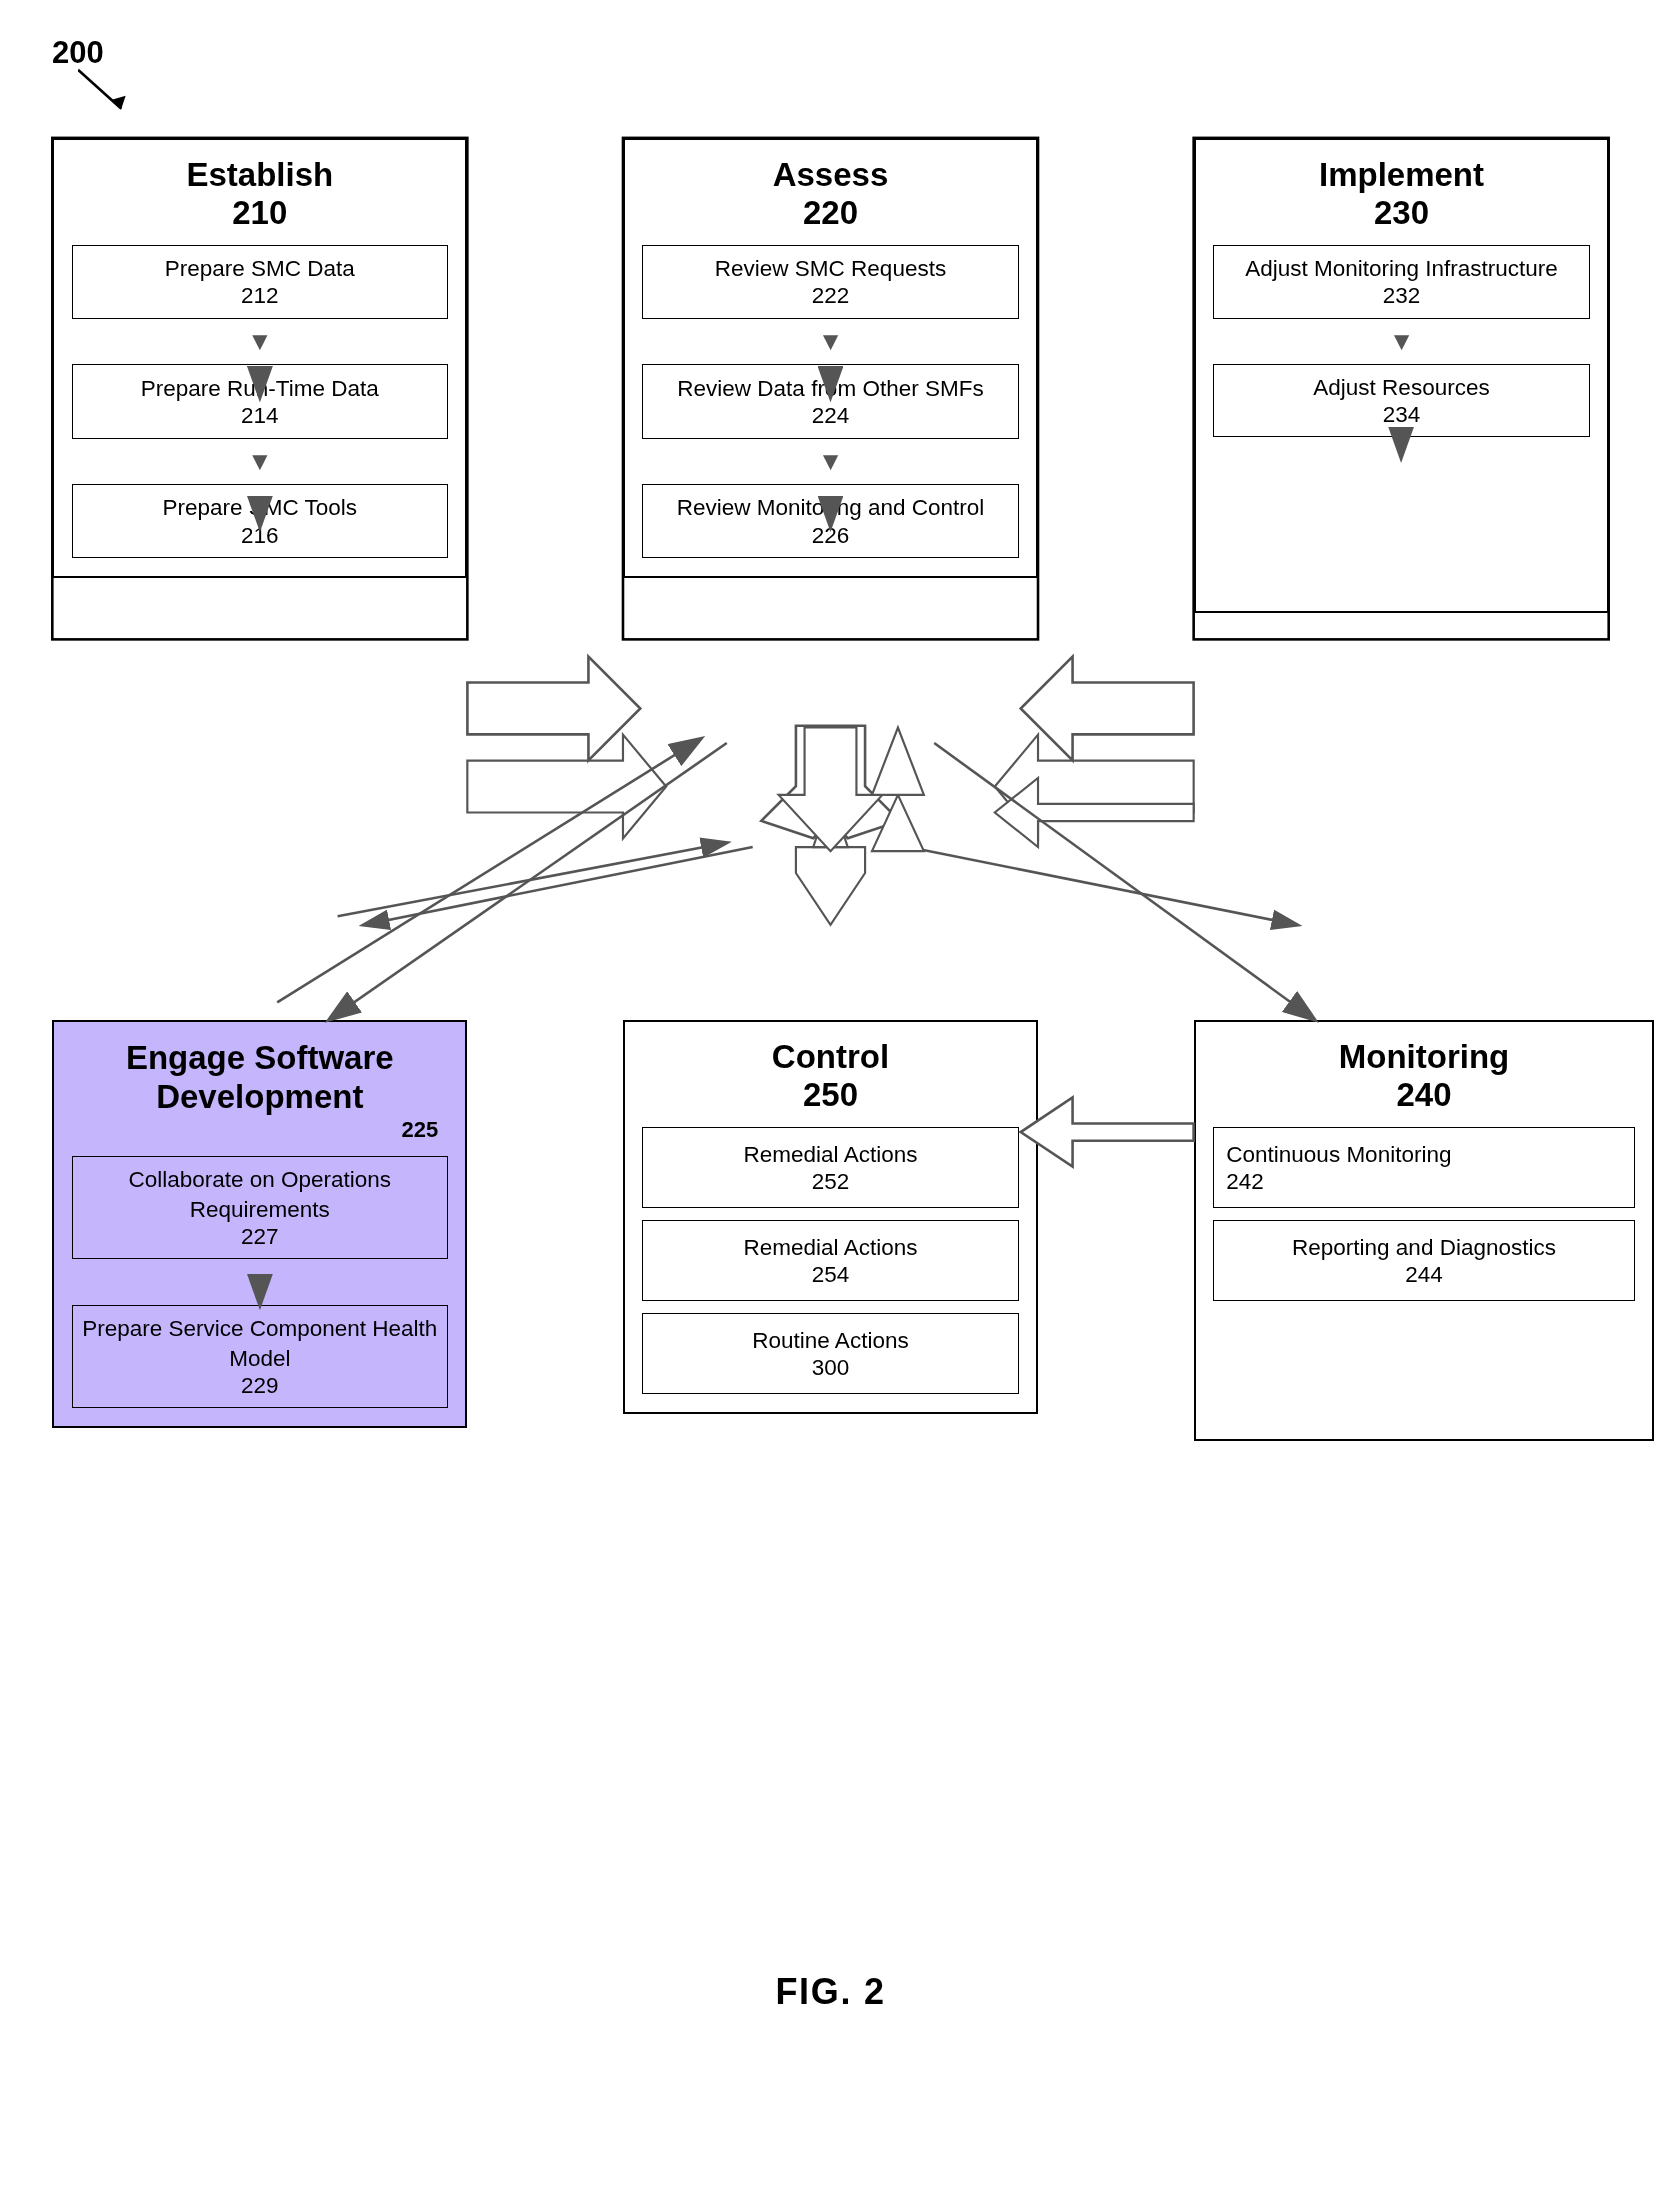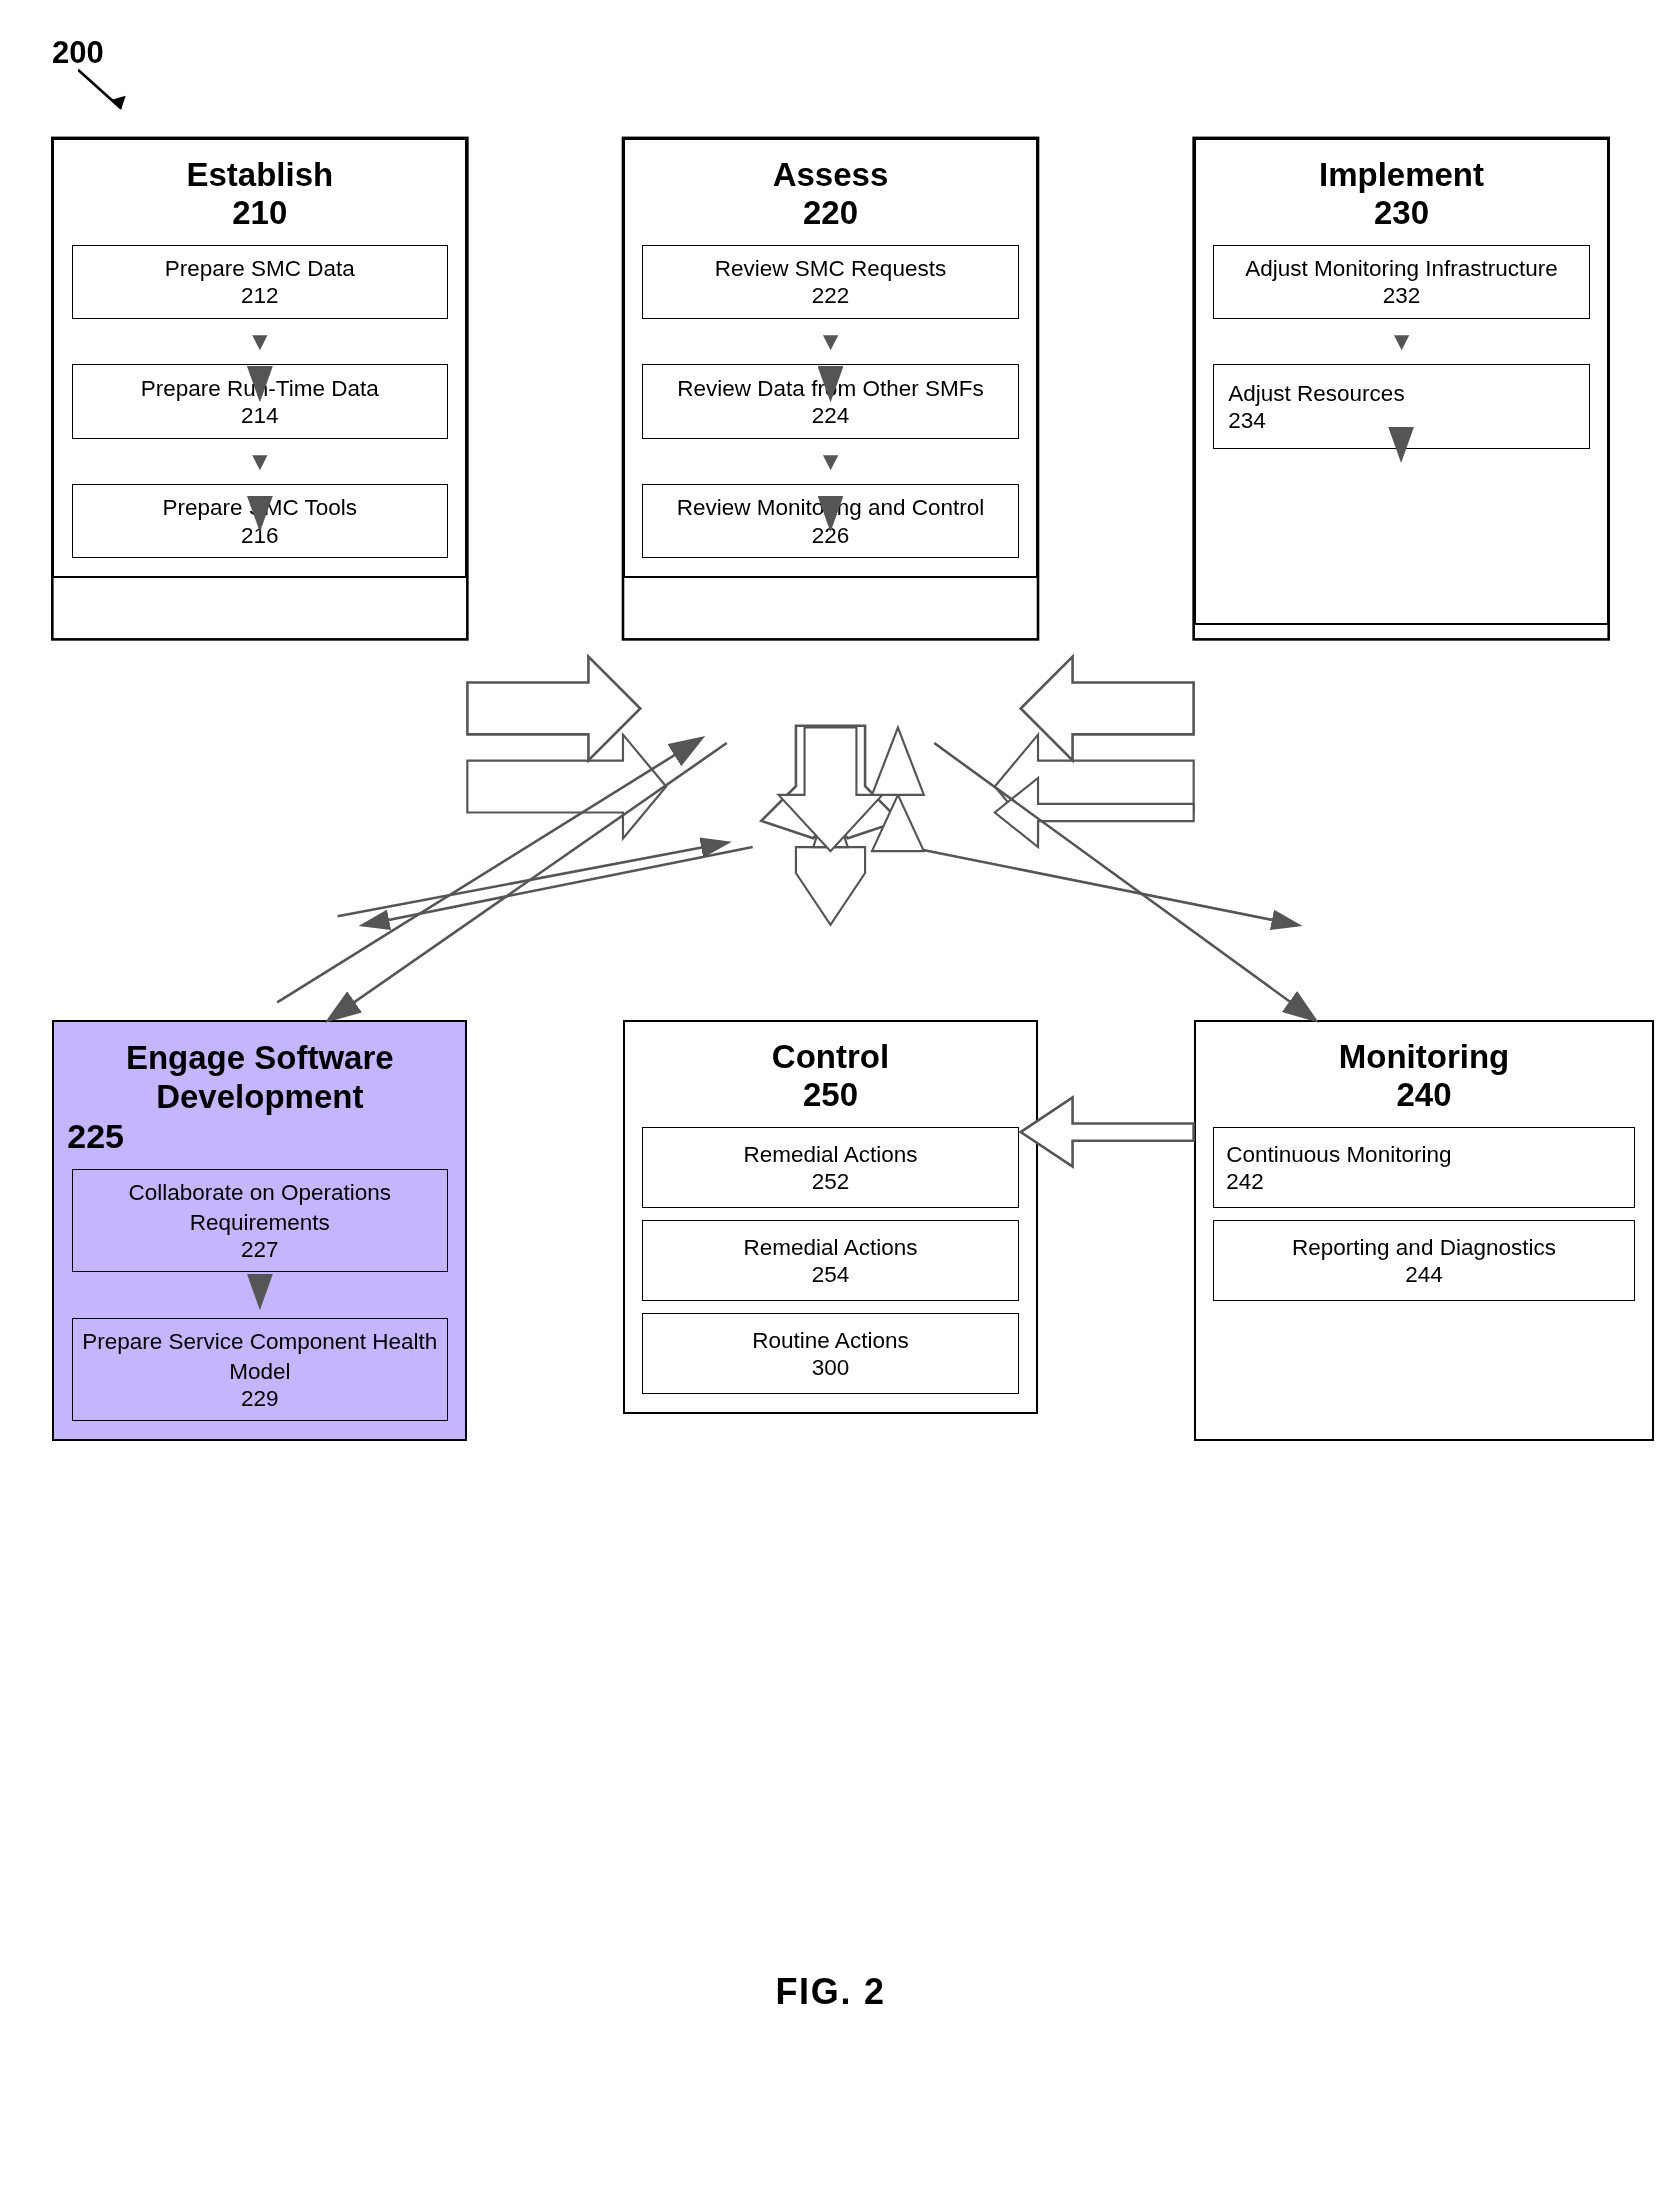--- a/index.html
+++ b/index.html
@@ -98,21 +98,21 @@
     <div style="text-align:center;font-size:33px;font-weight:bold;padding:15.6px 8.6px 0;">Implement</div>
     <div style="text-align:center;font-size:33px;font-weight:bold;padding:0 8.6px 13px;">230</div>
 
     <div style="border:1.7px solid #000;margin:0 17.3px 7px;padding:8.6px;text-align:center;">
       <div style="font-size:22.5px;line-height:1.3;">Adjust Monitoring Infrastructure</div>
       <div style="font-size:22.5px;">232</div>
     </div>
 
     <div style="text-align:center;font-size:26px;color:#555;line-height:1.2;">▼</div>
 
-    <div style="border:1.7px solid #000;margin:7px 17.3px 17.3px;padding:14px;text-align:left;">
+    <div style="border:1.7px solid #000;margin:7px 17.3px 17.3px;padding:8px;text-align:center;">
       <div style="font-size:22.5px;line-height:1.3;">Adjust Resources</div>
       <div style="font-size:22.5px;">234</div>
     </div>
 
     <div style="height:156px;"></div>
   </div>
 
   <svg style="position:absolute;top:588px;left:0;width:1591px;height:277px;overflow:visible;" viewBox="0 0 1840 320">
 
     <defs>
@@ -147,21 +147,21 @@
     <polygon points="900,200 940,200 920,140" fill="white" stroke="#555" stroke-width="2.5"></polygon>
 
     <line x1="350" y1="280" x2="800" y2="195" stroke="#555" stroke-width="3" marker-end="url(#arrowhead)"></line>
 
     <polygon points="1340,150 1160,150 1160,120 1110,160 1160,200 1160,170 1340,170" fill="white" stroke="#555" stroke-width="2.5"></polygon>
 
   </svg>
 
   <div style="position:absolute;top:934px;left:17.3px;width:415px;border:2.6px solid #000;background:#c4b5fd;">
     <div style="text-align:center;font-size:33px;font-weight:bold;padding:15.6px 8.6px 0;line-height:1.2;">Engage Software Development</div>
-    <div style="text-align:left;font-size:34px;font-weight:bold;padding:0 13px 13px;">225</div>
+    <div style="text-align:right;font-size:22px;font-weight:bold;padding:0 27px 13px;">225</div>
 
     <div style="border:1.7px solid #000;margin:0 17.3px 7px;padding:8.6px;text-align:center;">
       <div style="font-size:22.5px;line-height:1.3;">Collaborate on Operations Requirements</div>
       <div style="font-size:22.5px;">227</div>
     </div>
 
     <div style="text-align:center;font-size:26px;color:#555;line-height:1.2;">▼</div>
 
     <div style="border:1.7px solid #000;margin:7px 17.3px 17.3px;padding:8.6px;text-align:center;">
       <div style="font-size:22.5px;line-height:1.3;">Prepare Service Component Health Model</div>

